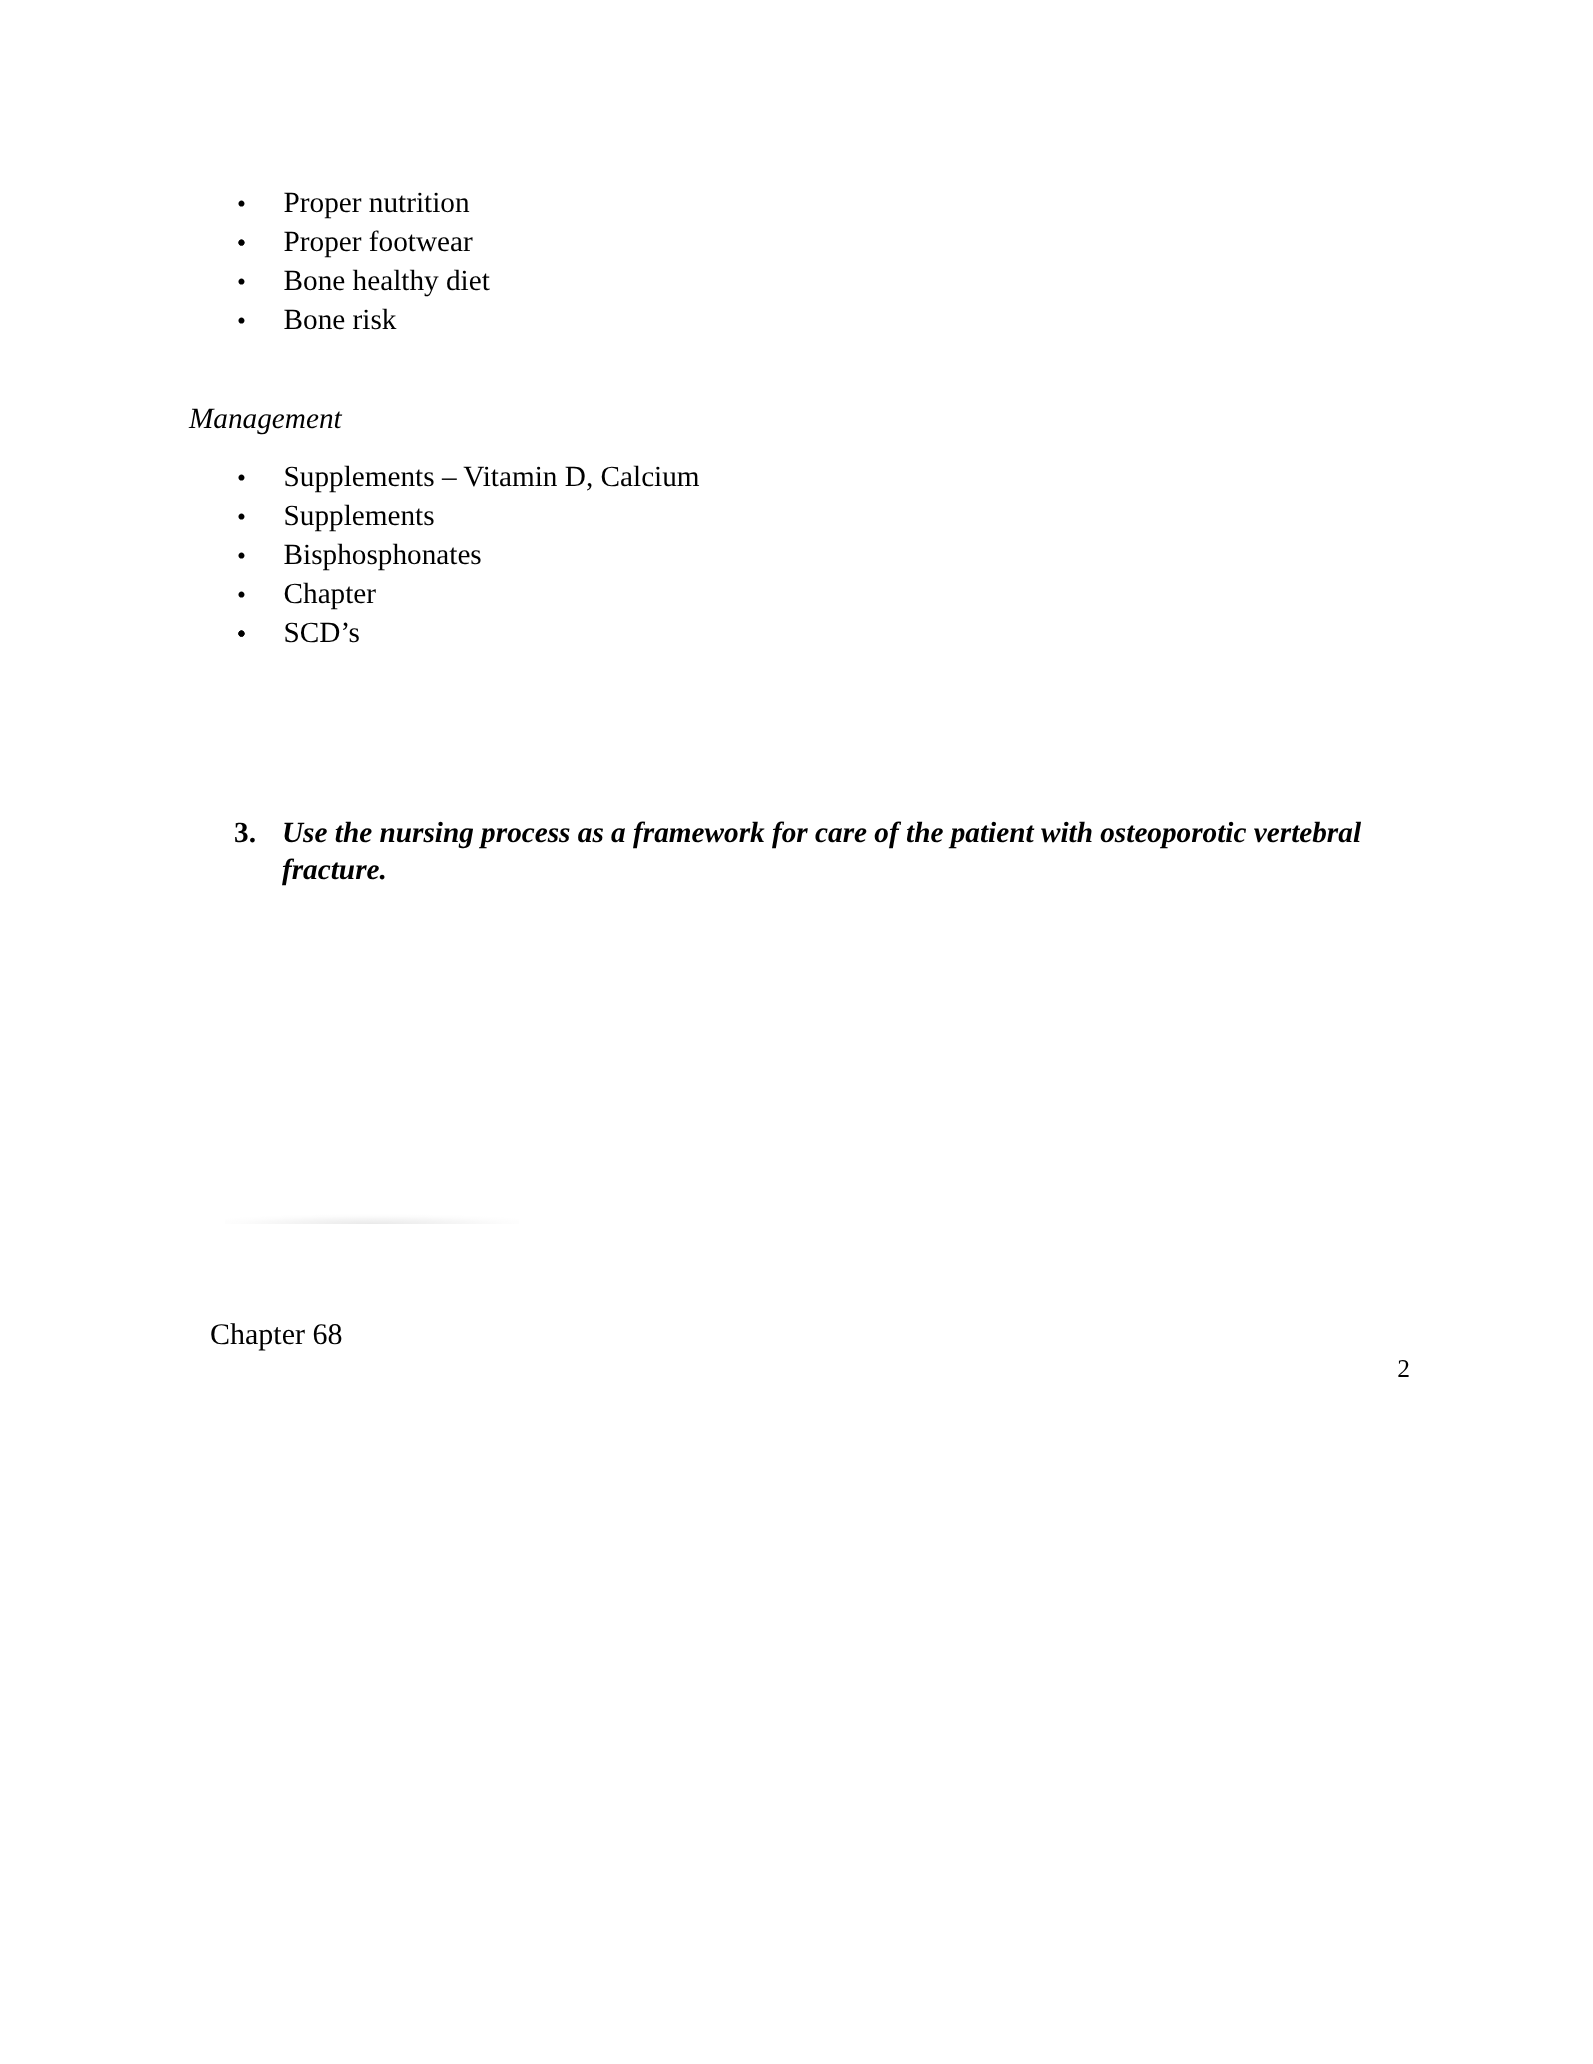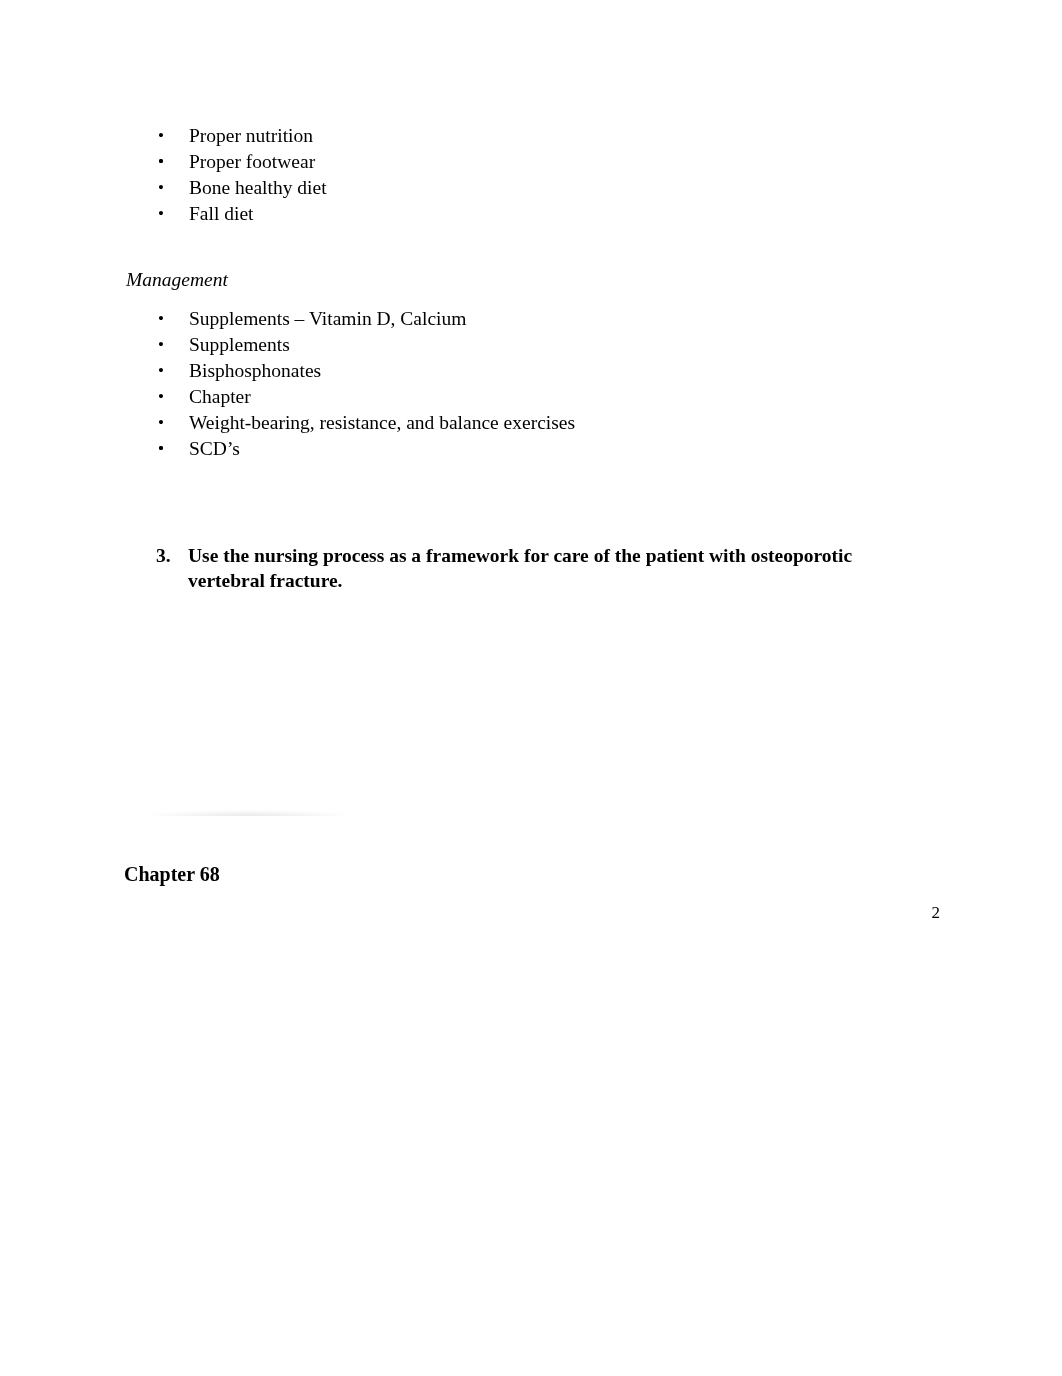--- a/index.html
+++ b/index.html
@@ -89,20 +89,21 @@
   }
   .numbered-item .marker {
     position: absolute;
     left: 30px;
     top: 0;
     font-weight: bold;
     line-height: 25px;
   }
   .numbered-item .body {
     display: block;
+    font-style: italic;
   }
 
   
   #page-break-shadow {
     position: absolute;
     left: 150px;
     top: 801px;
     width: 196px;
     height: 15px;
     background:
@@ -112,24 +113,24 @@
         rgba(0,0,0,0.012) 75%,
         rgba(0,0,0,0) 100%);
     pointer-events: none;
   }
 
   
   #chapter-heading {
     position: absolute;
     left: 124px;
     top: 861px;
-    margin: 0;
+    margin: 16px;
     font-size: 20px;
     line-height: 26px;
-    font-weight: bold;
+    font-weight: normal;
     white-space: nowrap;
   }
 
   
   #page-number {
     position: absolute;
     left: 0;
     top: 902px;
     width: 940px;
     text-align: right;
@@ -158,21 +159,21 @@
       <span>Proper footwear</span>
     </li>
 
     <li class="bullet-item">
       <span class="dot">•</span>
       <span>Bone healthy diet</span>
     </li>
 
     <li class="bullet-item">
       <span class="dot">•</span>
-      <span>Fall diet</span>
+      <span>Bone risk</span>
     </li>
   </ul>
 
   <p id="management-heading">Management</p>
 
   <ul class="bullet-list" id="list-management">
 
     <li class="bullet-item">
       <span class="dot">•</span>
       <span>Supplements – Vitamin D, Calcium</span>
@@ -188,21 +189,20 @@
       <span>Bisphosphonates</span>
     </li>
 
     <li class="bullet-item">
       <span class="dot">•</span>
       <span>Chapter</span>
     </li>
 
     <li class="bullet-item">
       <span class="dot">•</span>
-      <span>Weight-bearing, resistance, and balance exercises</span>
     </li>
 
     <li class="bullet-item">
       <span class="dot">•</span>
     </li>
 
     <li class="bullet-item">
       <span class="dot">•</span>
       <span>SCD’s</span>
     </li>

